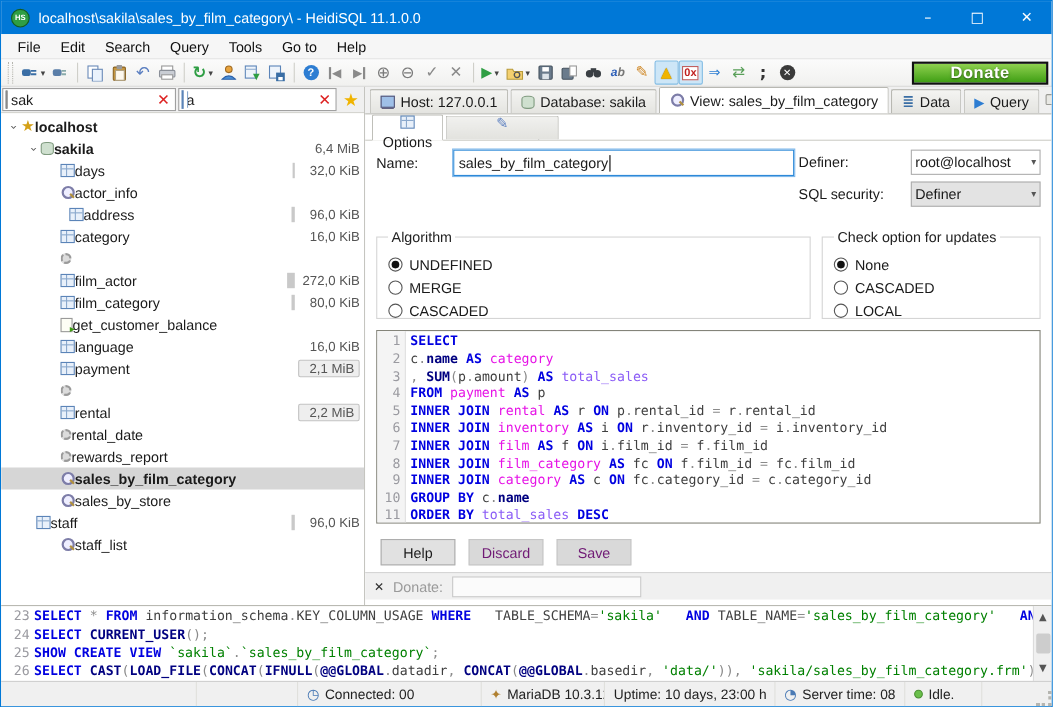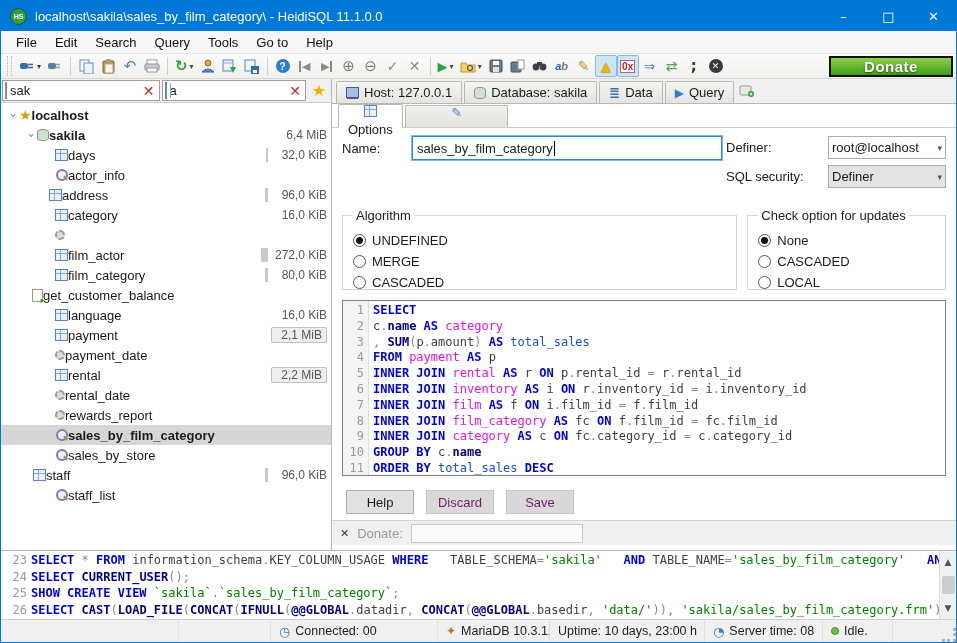--- a/index.html
+++ b/index.html
@@ -117,21 +117,21 @@
 
   .editor { margin-top:10px; border:1px solid #84847a; height:176px; display:flex; font-family:"DejaVu Sans Mono", monospace;
             font-size:12px; line-height:15.8px; overflow:hidden; flex:0 0 auto; background:#fff; }
   .gutter { width:26px; background:#f4f4f4; border-right:1px solid #e0e0e0; text-align:right; padding:2px 4px 0 0;
             color:#9a9aa0; flex:0 0 auto; }
   .codebox { padding:2px 0 0 4px; white-space:pre; flex:1 1 auto; overflow:hidden; }
   .tk-kw { color:#0000e0; font-weight:bold; }
   .tk-fn { color:#000080; font-weight:bold; }
   .tk-tbl { color:#e613e6; }
   .tk-id { color:#404040; }
-  .tk-col { color:#1d4ed8; }
+  .tk-col { color:#8b5cf6; }
   .tk-sym { color:#8a8a8a; }
   .tk-str { color:#008000; }
 
   .btn-row { display:flex; gap:12px; margin:14px 0 0 4px; flex:0 0 auto; }
   .btn { width:68px; height:24px; display:flex; align-items:center; justify-content:center; font-size:13px;
          background:#e1e1e1; border:1px solid #adadad; }
   .btn.disabled { background:#d9d9d9; border-color:#c6c6c6; color:#701a75; }
 
   .filterbar { height:25px; background:#f0f0f0; border-top:1px solid #d5d5d5; display:flex; align-items:center;
                gap:8px; padding-left:8px; flex:0 0 auto; margin:6px -10px 0 -10px; }
@@ -433,21 +433,21 @@
           <span class="sizebar" style="width:2px"></span>
           <span class="tsize">32,0 KiB</span>
         </div>
         <div class="trow" style="padding-left:42px">
           <span class="chev none">›</span>
           <span class="ticon-wrap" style="display:inline-flex;align-items:center;">
             <span class="i-view"></span>
           </span>
           <span class="tlabel">actor_info</span>
         </div>
-        <div class="trow" style="padding-left:36px">
+        <div class="trow" style="padding-left:50px">
           <span class="chev none">›</span>
           <span class="ticon-wrap" style="display:inline-flex;align-items:center;">
             <span class="i-table"></span>
           </span>
           <span class="tlabel">address</span>
           <span class="sizebar" style="width:3px"></span>
           <span class="tsize">96,0 KiB</span>
         </div>
         <div class="trow" style="padding-left:42px">
           <span class="chev none">›</span>
@@ -474,21 +474,21 @@
         </div>
         <div class="trow" style="padding-left:42px">
           <span class="chev none">›</span>
           <span class="ticon-wrap" style="display:inline-flex;align-items:center;">
             <span class="i-table"></span>
           </span>
           <span class="tlabel">film_category</span>
           <span class="sizebar" style="width:3px"></span>
           <span class="tsize">80,0 KiB</span>
         </div>
-        <div class="trow" style="padding-left:19px">
+        <div class="trow" style="padding-left:42px">
           <span class="chev none">›</span>
           <span class="ticon-wrap" style="display:inline-flex;align-items:center;">
             <span class="i-func"></span>
           </span>
           <span class="tlabel">get_customer_balance</span>
         </div>
         <div class="trow" style="padding-left:42px">
           <span class="chev none">›</span>
           <span class="ticon-wrap" style="display:inline-flex;align-items:center;">
             <span class="i-table"></span>
@@ -502,21 +502,20 @@
             <span class="i-table"></span>
           </span>
           <span class="tlabel">payment</span>
           <span class="tsize sizebox">2,1 MiB</span>
         </div>
         <div class="trow" style="padding-left:42px">
           <span class="chev none">›</span>
           <span class="ticon-wrap" style="display:inline-flex;align-items:center;">
             <span class="i-gear"></span>
           </span>
-          <span class="tlabel">payment_date</span>
         </div>
         <div class="trow" style="padding-left:42px">
           <span class="chev none">›</span>
           <span class="ticon-wrap" style="display:inline-flex;align-items:center;">
             <span class="i-table"></span>
           </span>
           <span class="tlabel">rental</span>
           <span class="tsize sizebox">2,2 MiB</span>
         </div>
         <div class="trow" style="padding-left:42px">
@@ -572,20 +571,26 @@
           <span class="ticon-wrap" style="display:inline-flex;align-items:center;">
             <span class="i-host"></span>
           </span>
           <span>Host: 127.0.0.1</span>
         </div>
         <div class="tab">
           <span class="ticon-wrap" style="display:inline-flex;align-items:center;">
             <span class="i-db"></span>
           </span>
           <span>Database: sakila</span>
+        </div>
+        <div class="tab active">
+          <span class="ticon-wrap" style="display:inline-flex;align-items:center;">
+            <span class="i-view"></span>
+          </span>
+          <span>View: sales_by_film_category</span>
         </div>
         <div class="tab">
           <span class="ticon-wrap" style="display:inline-flex;align-items:center;">
             <span class="glyph" style="color:#3a6ea5;font-weight:bold;font-size:13px;">≣</span>
           </span>
           <span>Data</span>
         </div>
         <div class="tab">
           <span class="ticon-wrap" style="display:inline-flex;align-items:center;">
             <span class="glyph" style="color:#2d7dd2;font-size:12px;">▶</span>

